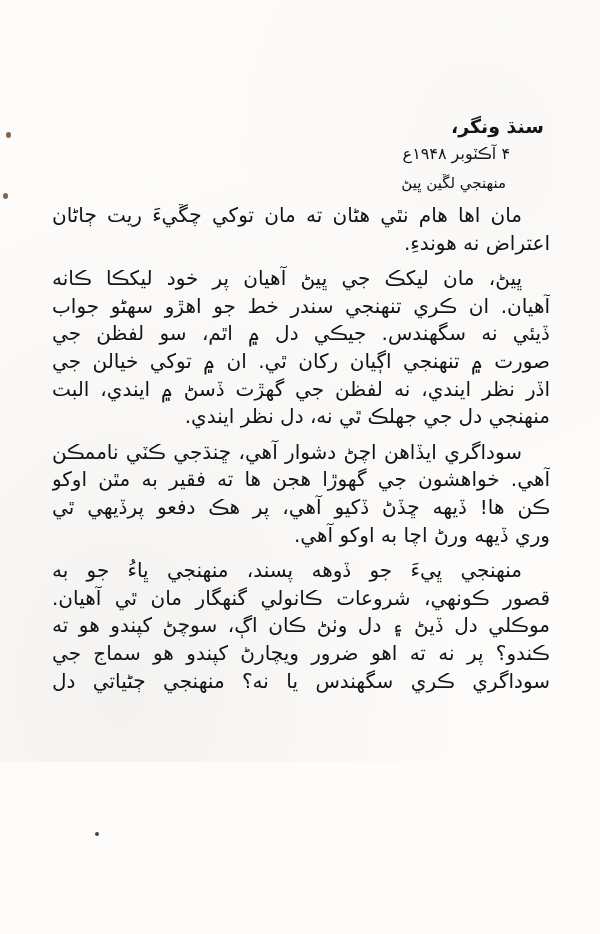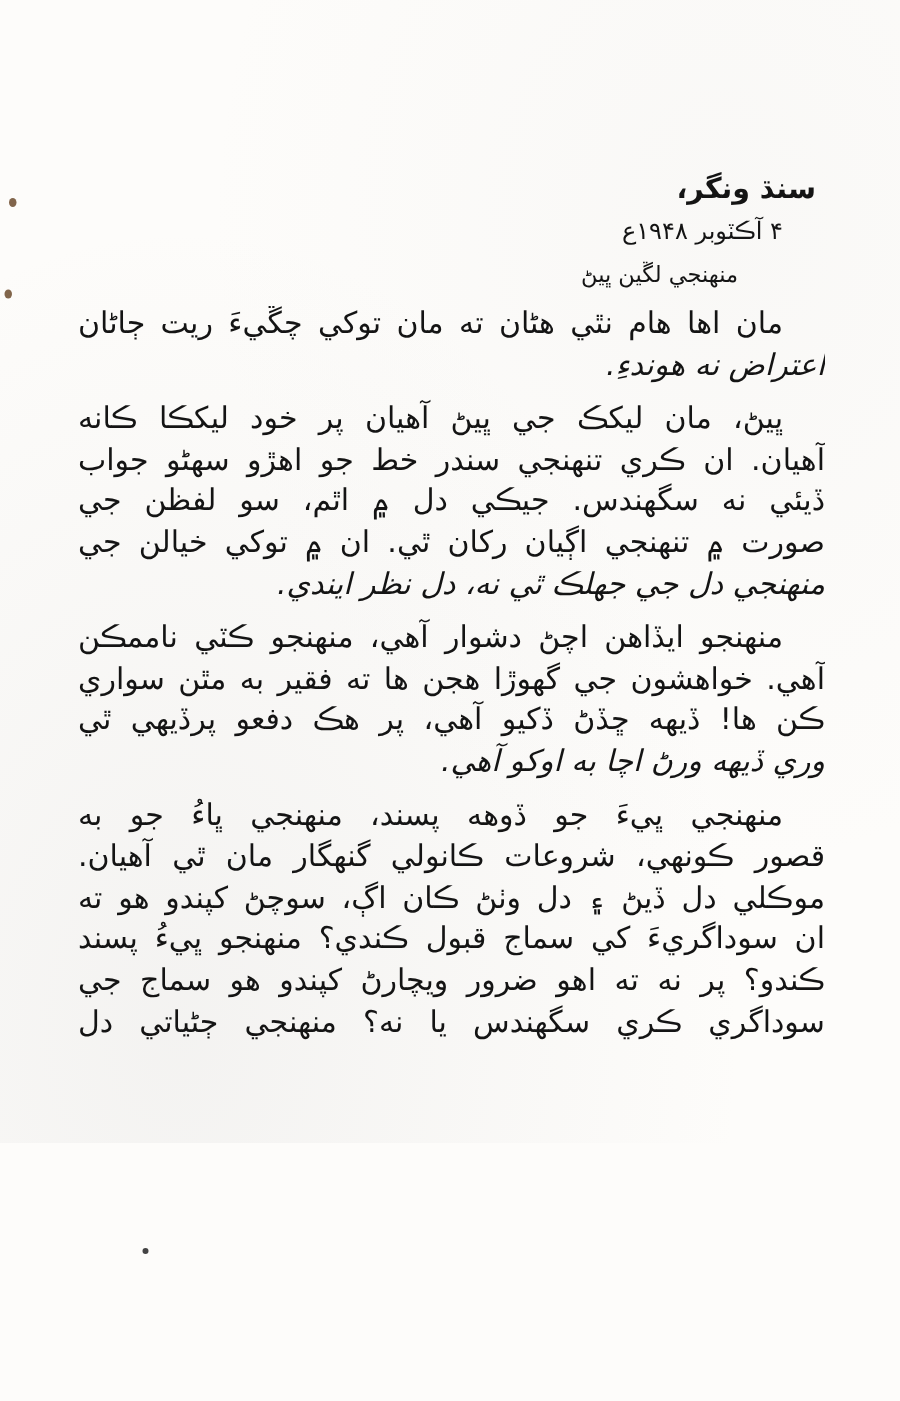--- a/index.html
+++ b/index.html
@@ -47,47 +47,46 @@
       font-size: 19px;
       font-weight: bold;
       line-height: 28px;
       text-align: right;
       margin-right: 6px;
     }
     .date {
       font-size: 16px;
       line-height: 28px;
       text-align: right;
-      margin-right: 28px;
+      margin-right: 40px;
     }
     .salutation {
       font-size: 15px;
       line-height: 30px;
       text-align: right;
-      margin-right: 58px;
+      margin-right: 44px;
       margin-bottom: 4px;
     }
     .para {
       margin: 0 0 8px 0;
     }
     .line {
       font-size: 20px;
       line-height: 27.6px;
       height: 27.6px;
       white-space: nowrap;
       text-align: justify;
       text-align-last: justify;
       overflow: hidden;
     }
     .line.first {
       padding-right: 28px;
     }
     .line.last {
       text-align-last: right;
-      font-style: italic;
     }
   </style>
 </head>
 <body>
 
 <div class="page">
   <span class="speck s1"></span>
   <span class="speck s2"></span>
   <span class="speck s3"></span>
 
@@ -99,32 +98,32 @@
     <div class="para">
       <div class="line first">مان اها هام نٿي هڻان ته مان توکي چڱيءَ ريت ڄاڻان</div>
       <div class="line last">اعتراض نه هوندءِ.</div>
     </div>
 
     <div class="para">
       <div class="line first">ڀيڻ، مان ليکڪ جي ڀيڻ آهيان پر خود ليکڪا ڪانه</div>
       <div class="line">آهيان. ان ڪري تنهنجي سندر خط جو اهڙو سهڻو جواب</div>
       <div class="line">ڏيئي نه سگهندس. جيڪي دل ۾ اٿم، سو لفظن جي</div>
       <div class="line">صورت ۾ تنهنجي اڳيان رکان ٿي. ان ۾ توکي خيالن جي</div>
+      <div class="line">اڏر نظر ايندي، نه لفظن جي گهڙت ڏسڻ ۾ ايندي، البت</div>
       <div class="line last">منهنجي دل جي جهلڪ ٿي نه، دل نظر ايندي.</div>
     </div>
 
     <div class="para">
-      <div class="line first">منهنجو ايڏاهن اچڻ دشوار آهي، منهنجو ڪٽي ناممڪن</div>
-      <div class="line">آهي. خواهشون جي گهوڙا هجن ها ته فقير به مٿن سواري</div>
+      <div class="line first">سوداگري ايڏاهن اچڻ دشوار آهي، ڇنڌجي ڪٽي ناممڪن</div>
+      <div class="line">آهي. خواهشون جي گهوڙا هجن ها ته فقير به مٿن اوکو</div>
       <div class="line">ڪن ها! ڏيهه ڇڏڻ ڏکيو آهي، پر هڪ دفعو پرڏيهي ٿي</div>
       <div class="line last">وري ڏيهه ورڻ اچا به اوکو آهي.</div>
     </div>
 
     <div class="para">
       <div class="line first">منهنجي ڀيءَ جو ڏوهه پسند، منهنجي ڀاءُ جو به</div>
       <div class="line">قصور ڪونهي، شروعات ڪانولي گنهگار مان ٿي آهيان.</div>
       <div class="line">موڪلي دل ڏيڻ ۽ دل وٺڻ ڪان اڳ، سوچڻ کپندو هو ته</div>
-      <div class="line">ان سوداگريءَ کي سماج قبول ڪندي؟ منهنجو ڀيءُ پسند</div>
       <div class="line">ڪندو؟ پر نه ته اهو ضرور ويچارڻ کپندو هو سماج جي</div>
       <div class="line">سوداگري ڪري سگهندس يا نه؟ منهنجي ڄڻياتي دل</div>
     </div>
   </div>
 </div>
 
 </body></html>

